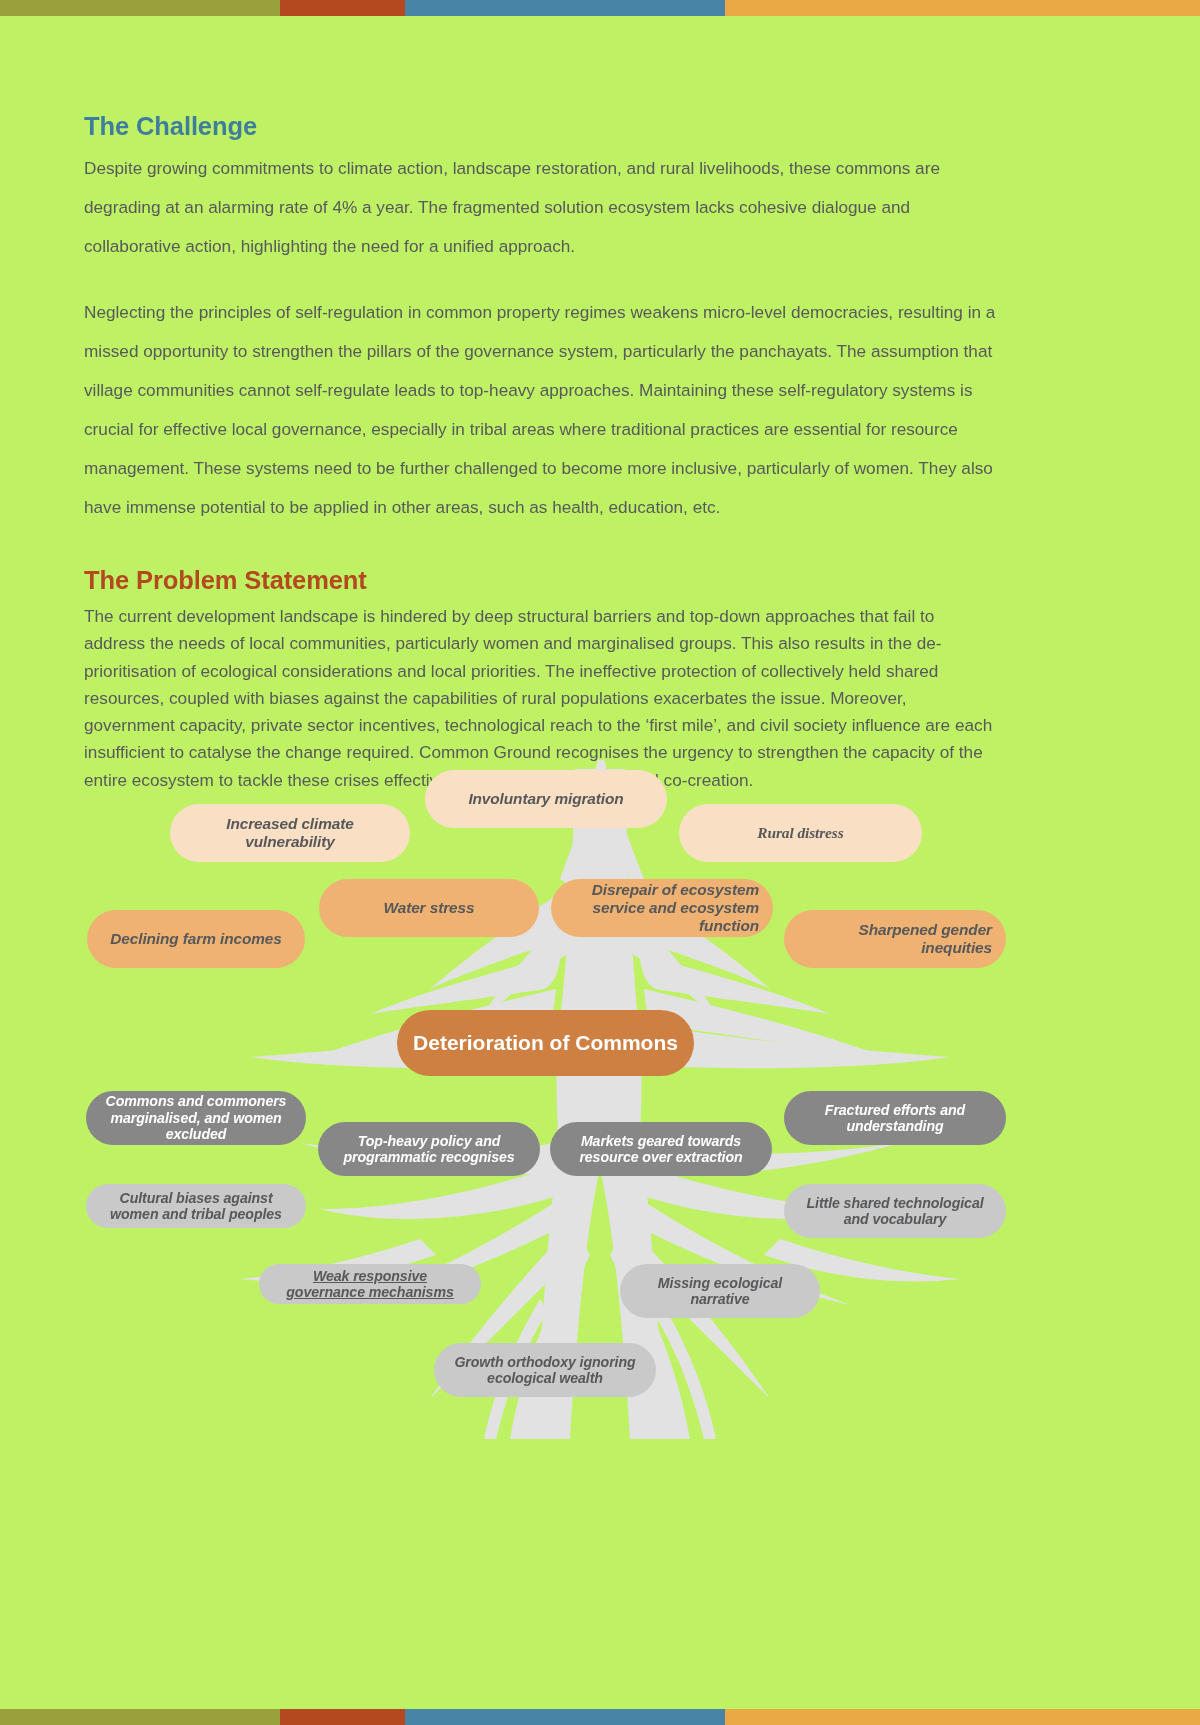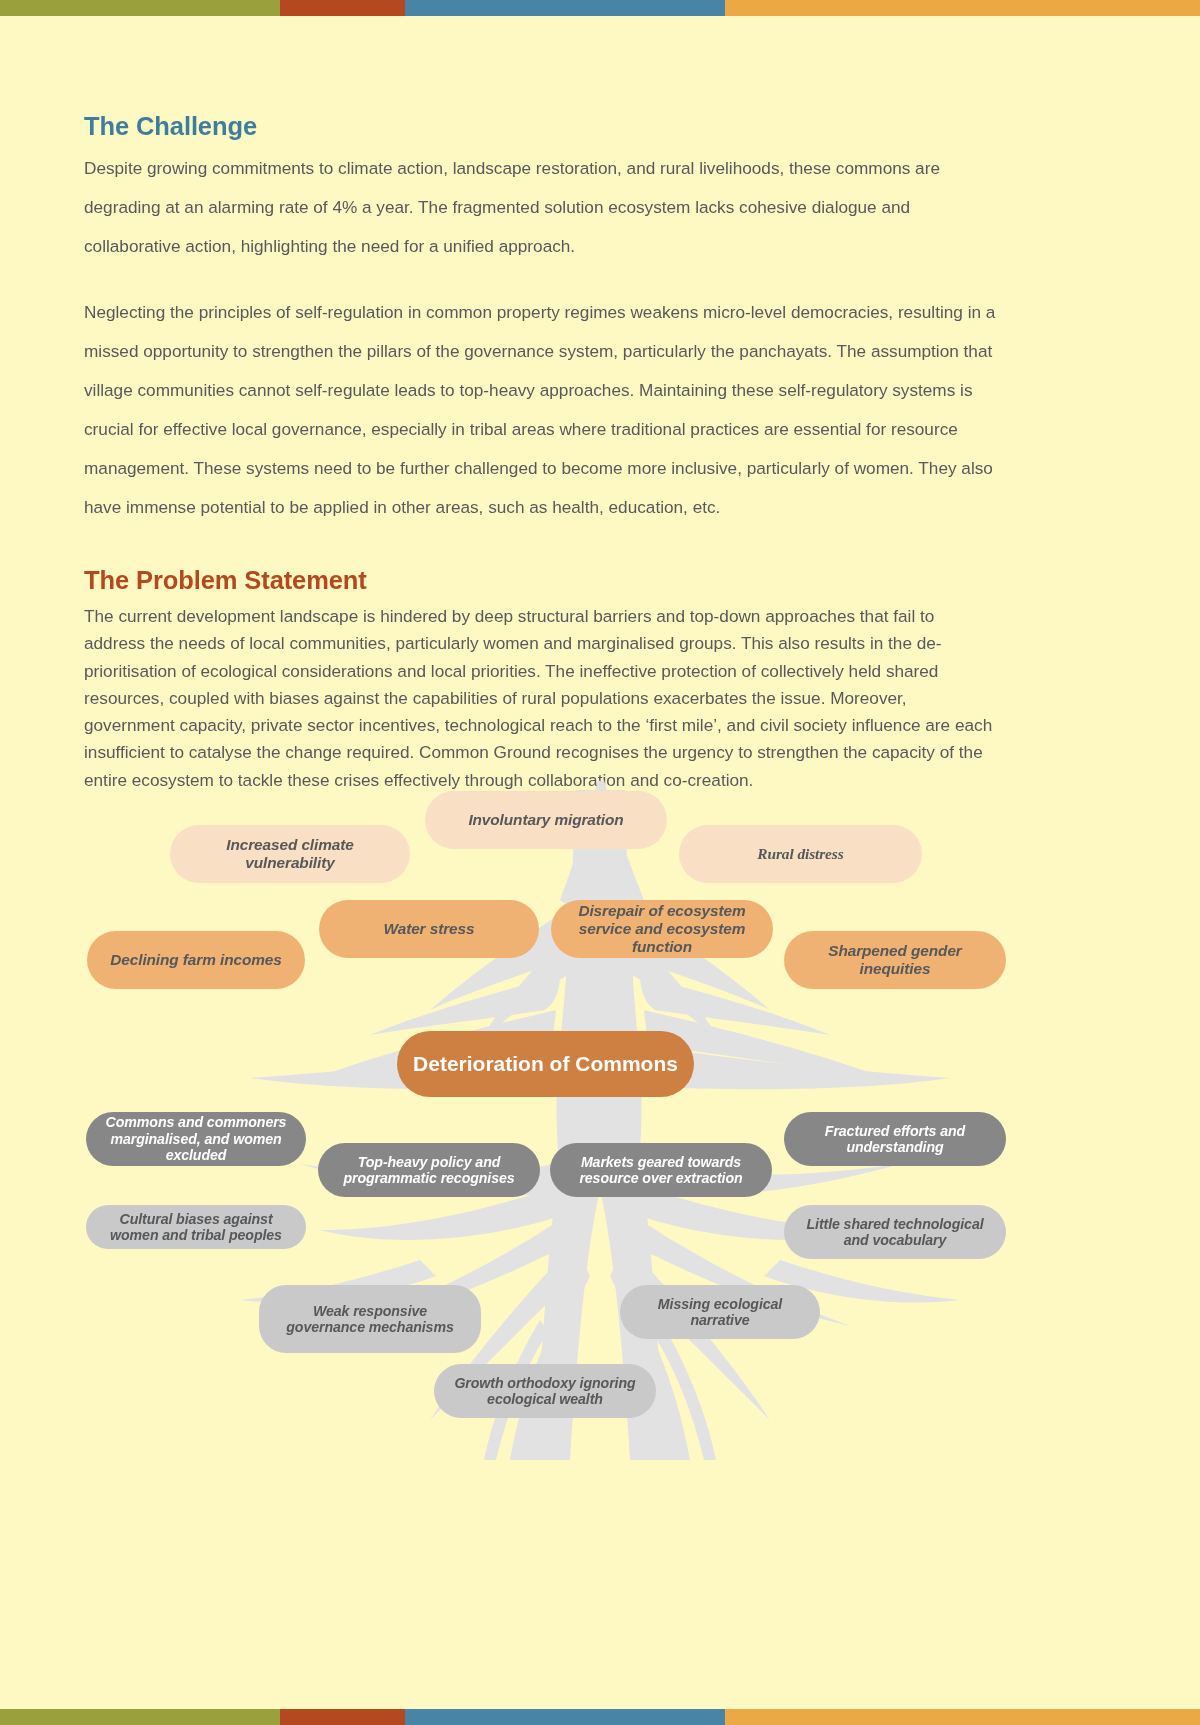--- a/index.html
+++ b/index.html
@@ -1,21 +1,21 @@
 <!DOCTYPE html>
 <html><head>
 <meta charset="utf-8">
 <style>
   * { box-sizing: border-box; margin: 0; padding: 0; }
   html, body {
     width: 1200px; height: 1725px;
     background: #ffffff;
     font-family: "Liberation Sans", sans-serif;
   }
-  .page { position: relative; width: 1200px; height: 1725px; overflow: hidden; background:#fef9c3; }
+  .page { position: relative; width: 1200px; height: 1725px; overflow: hidden; background:#bef264; }
 
   
   .colorbar { position: absolute; left: 0; width: 1200px; height: 16px; display: flex; }
   .colorbar.top { top: 0; }
   .colorbar.bottom { bottom: 0; }
   .colorbar .seg { height: 100%; }
   .seg.s0 { width: 280px; }
   .seg.s1 { width: 125px; }
   .seg.s2 { width: 320px; }
   .seg.s3 { width: 475px; }
@@ -38,40 +38,40 @@
     color: #58595b;
     font-weight: 400;
   }
   p.body + p.body { margin-top: 27px; }
   .block-problem { margin-top: 39px; }
   .block-problem p.body { line-height: 27.3px; }
 
   
   .tree-wrap {
     position: absolute;
-    left: 0; top: 760px;
+    left: 0; top: 739px;
     width: 1200px; height: 700px;
   }
   .tree-svg { position: absolute; left: 0; top: 0; width: 1200px; height: 700px; }
 
   .node {
     position: absolute;
     display: flex;
     align-items: center;
     justify-content: center;
     text-align: center;
     border-radius: 34px;
     font-style: italic;
     font-weight: bold;
     line-height: 1.16;
     padding: 6px 14px;
     letter-spacing: -0.1px;
   }
   .node.peach { background: #f9dfc4; color: #57585a; font-size: 15.4px; }
-  .node.orange { background: #efb273; color: #57585a; font-size: 15.4px; }
+  .node.orange { background: #efb273; color: #57585a; font-size: 15.4px; text-align: right; }
   .node.core {
     background: #cd8042; color: #ffffff; font-size: 21px;
     font-style: normal; font-weight: bold; letter-spacing: 0px;
   }
   .node.dgray { background: #878787; color: #ffffff; font-size: 14.2px; }
   .node.lgray { background: #c9c9c9; color: #57585a; font-size: 14.2px; }
 </style>
 </head>
 <body>
 
@@ -196,21 +196,21 @@
     </div>
 
     <div class="node lgray" style="left:86px; top:445px; width:220px; height:44px; border-radius:27px;">
       <span>Cultural biases against women and tribal peoples</span>
     </div>
 
     <div class="node lgray" style="left:784px; top:445px; width:222px; height:54px; border-radius:27px;">
       <span>Little shared technological and vocabulary</span>
     </div>
 
-    <div class="node lgray" style="left:259px; top:525px; width:222px; height:68px; border-radius:27px;">
+    <div class="node lgray" style="left:259px; top:525px; width:222px; height:40px; border-radius:27px;text-decoration:underline;">
       <span>Weak responsive governance mechanisms</span>
     </div>
 
     <div class="node lgray" style="left:620px; top:525px; width:200px; height:54px; border-radius:27px;">
       <span>Missing ecological narrative</span>
     </div>
 
     <div class="node lgray" style="left:434px; top:604px; width:222px; height:54px; border-radius:27px;">
       <span>Growth orthodoxy ignoring ecological wealth</span>
     </div>

